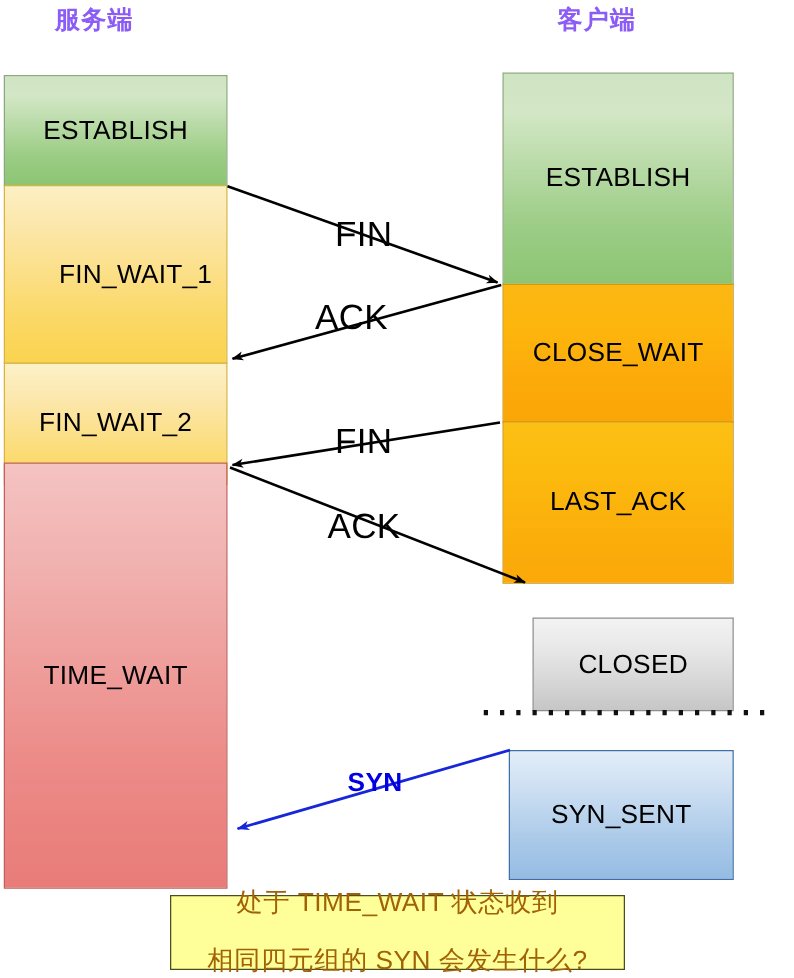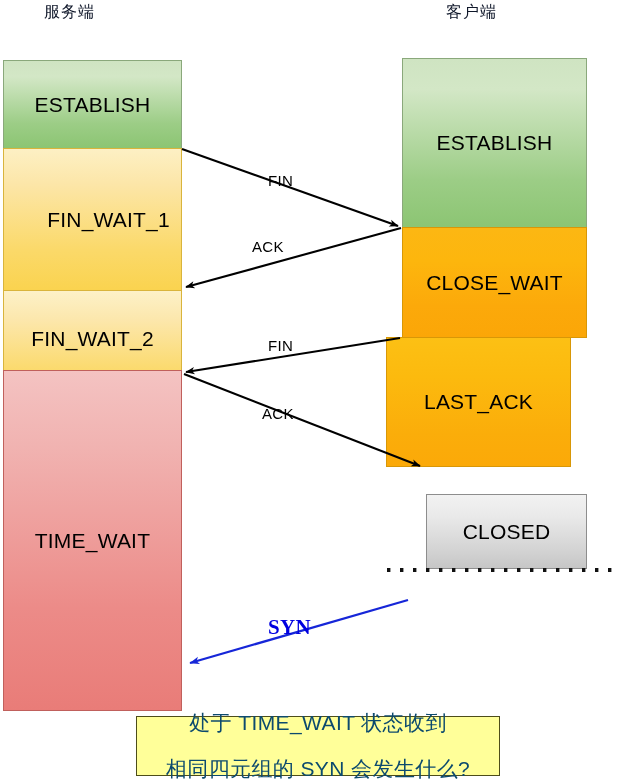--- a/index.html
+++ b/index.html
@@ -12,23 +12,23 @@
   }
   #canvas {
     position: relative;
     width: 635px;
     height: 782px;
     background: #ffffff;
     overflow: hidden;
   }
   .col-header {
     position: absolute;
-    font-size: 16px;
-    font-weight: 400;
-    color: #0f172a;
+    font-size: 20px;
+    font-weight: 700;
+    color: #8b5cf6;
     letter-spacing: 1px;
     white-space: nowrap;
   }
   .state-box {
     position: absolute;
     box-sizing: border-box;
     display: flex;
     align-items: center;
     justify-content: center;
     font-size: 21px;
@@ -73,28 +73,28 @@
     position: absolute;
     box-sizing: border-box;
     background: #ffff99;
     border: 1.5px solid #4d4d1a;
     display: flex;
     flex-direction: column;
     align-items: center;
     justify-content: center;
     line-height: 1.22;
     font-size: 21px;
-    color: #0c4a6e;
+    color: #a16207;
     letter-spacing: 0.4px;
     font-weight: 500;
     gap: 20px;
   }
   .edge-label {
     position: absolute;
-    font-size: 15px;
+    font-size: 28px;
     color: #000000;
     white-space: nowrap;
     letter-spacing: 0.3px;
   }
   .edge-label.accent {
     color: #0000e0;
     font-weight: 700;
     font-size: 21px;
   }
   svg.overlay {
@@ -126,25 +126,28 @@
   <div class="state-box box-red" style="left:3px; top:370px; width:179px; height:341px;">
     <span>TIME_WAIT</span>
   </div>
 
   <div class="state-box box-green" style="left:402px; top:58px; width:185px; height:170px;">
     <span>ESTABLISH</span>
   </div>
   <div class="state-box box-orange" style="left:402px; top:227px; width:185px; height:111px;">
     <span>CLOSE_WAIT</span>
   </div>
-  <div class="state-box box-orange2" style="left:386px; top:337px; width:185px; height:130px;">
+  <div class="state-box box-orange2" style="left:402px; top:337px; width:185px; height:130px;">
     <span>LAST_ACK</span>
   </div>
   <div class="state-box box-gray" style="left:426px; top:466px; width:161px; height:75px;">
     <span>CLOSED</span>
+  </div>
+  <div class="state-box box-blue" style="left:407px; top:600px; width:180px; height:104px;">
+    <span>SYN_SENT</span>
   </div>
 
   <svg class="overlay" viewBox="0 0 635 782" xmlns="http://www.w3.org/2000/svg">
     <defs>
       <marker id="ah-black" markerWidth="11" markerHeight="11" refX="9.2" refY="4" orient="auto" markerUnits="userSpaceOnUse">
         <path d="M0.6,0.4 L10,4 L0.6,7.6 L3.1,4 Z" fill="#000000"></path>
       </marker>
       <marker id="ah-blue" markerWidth="12" markerHeight="12" refX="10" refY="4.2" orient="auto" markerUnits="userSpaceOnUse">
         <path d="M0.6,0.4 L10.6,4.2 L0.6,8 L3.3,4.2 Z" fill="#1626d8"></path>
       </marker>
@@ -172,20 +175,20 @@
 
     <g>
       <line x1="408" y1="600" x2="190" y2="663" stroke="#1626d8" stroke-width="2.2" marker-end="url(#ah-blue)"></line>
     </g>
   </svg>
 
   <div class="edge-label" style="left:268px; top:172px;">FIN</div>
   <div class="edge-label" style="left:252px; top:238px;">ACK</div>
   <div class="edge-label" style="left:268px; top:337px;">FIN</div>
   <div class="edge-label" style="left:262px; top:405px;">ACK</div>
-  <div class="edge-label accent" style="left:268px; top:615px;font-family:Liberation Serif, serif;">SYN</div>
+  <div class="edge-label accent" style="left:278px; top:615px;">SYN</div>
 
   <div class="note-box" style="left:136px; top:716px; width:364px; height:60px;">
     <div>处于 TIME_WAIT 状态收到</div>
     <div>相同四元组的 SYN 会发生什么?</div>
   </div>
 
 </div>
 
 </body></html>

